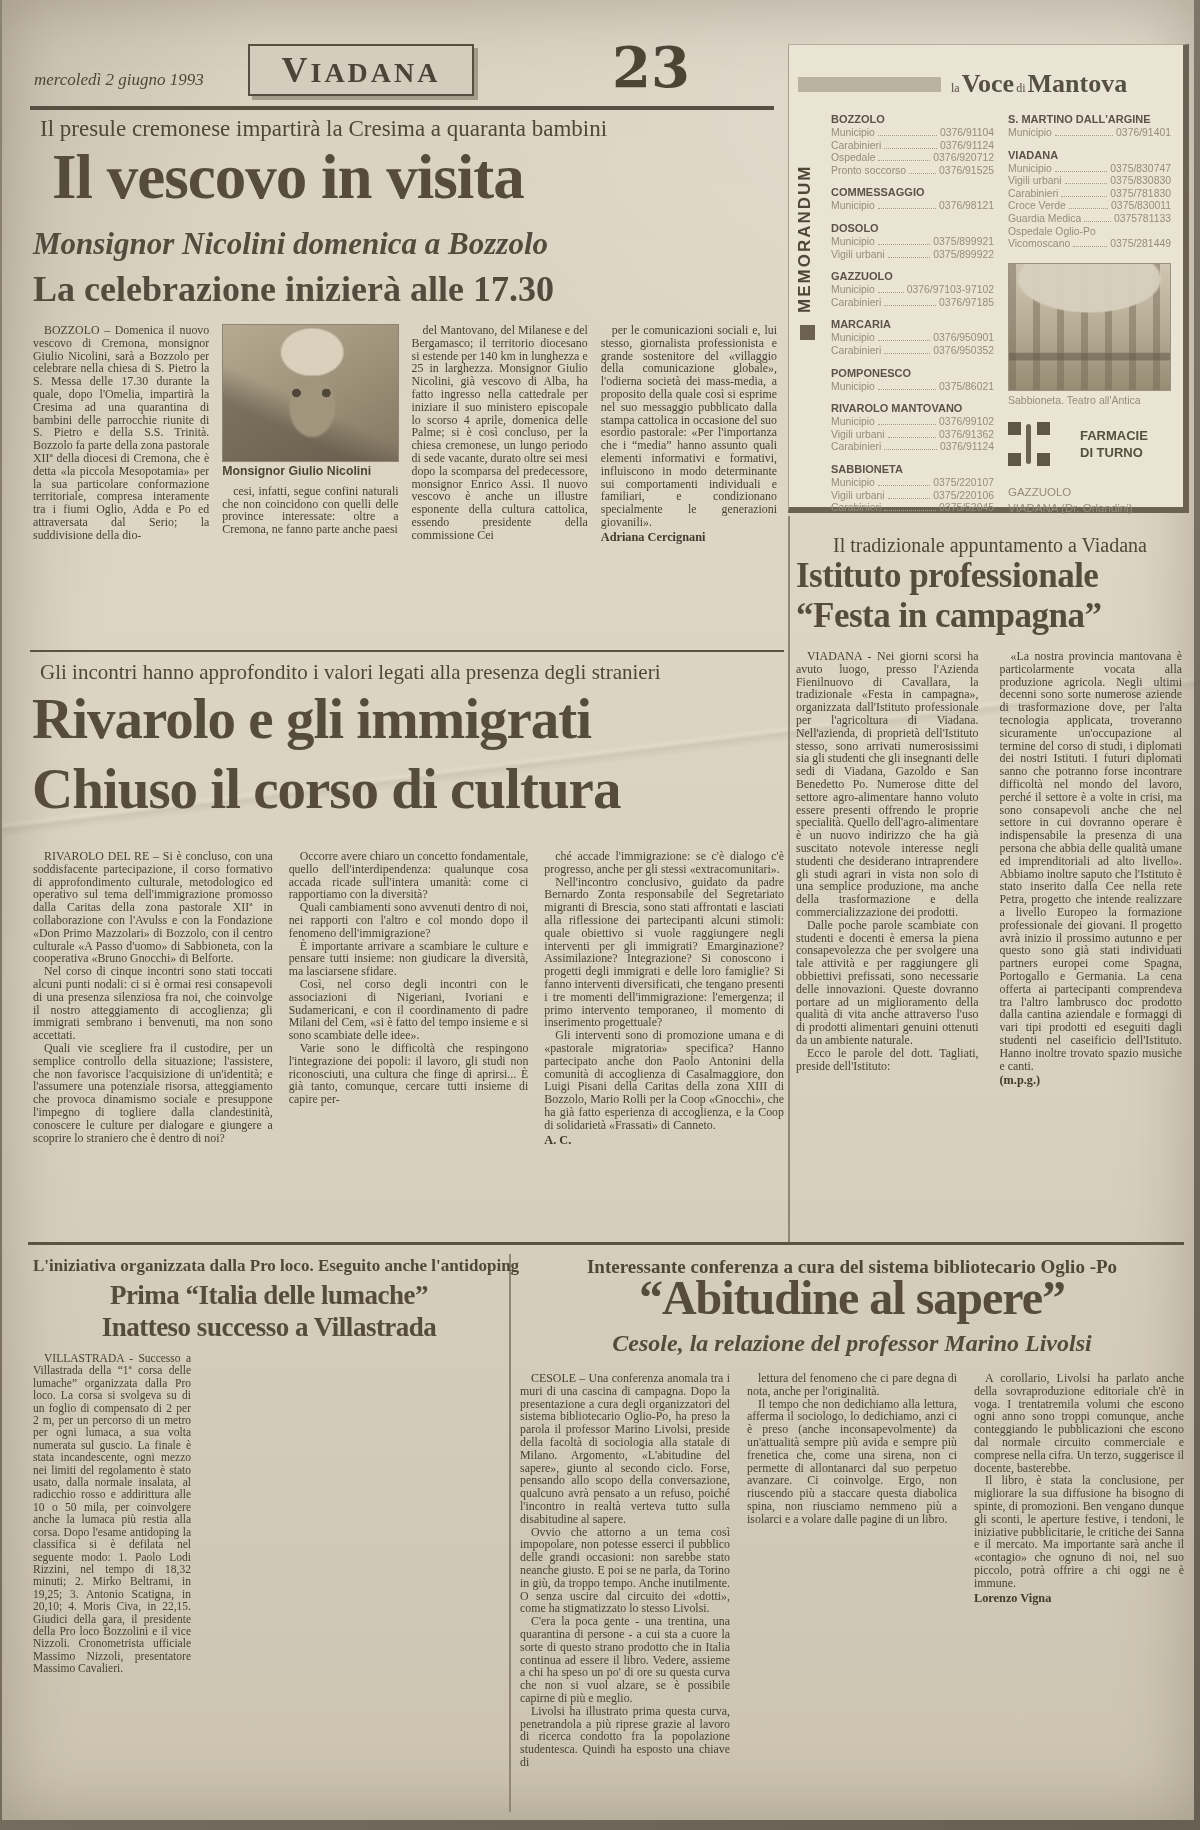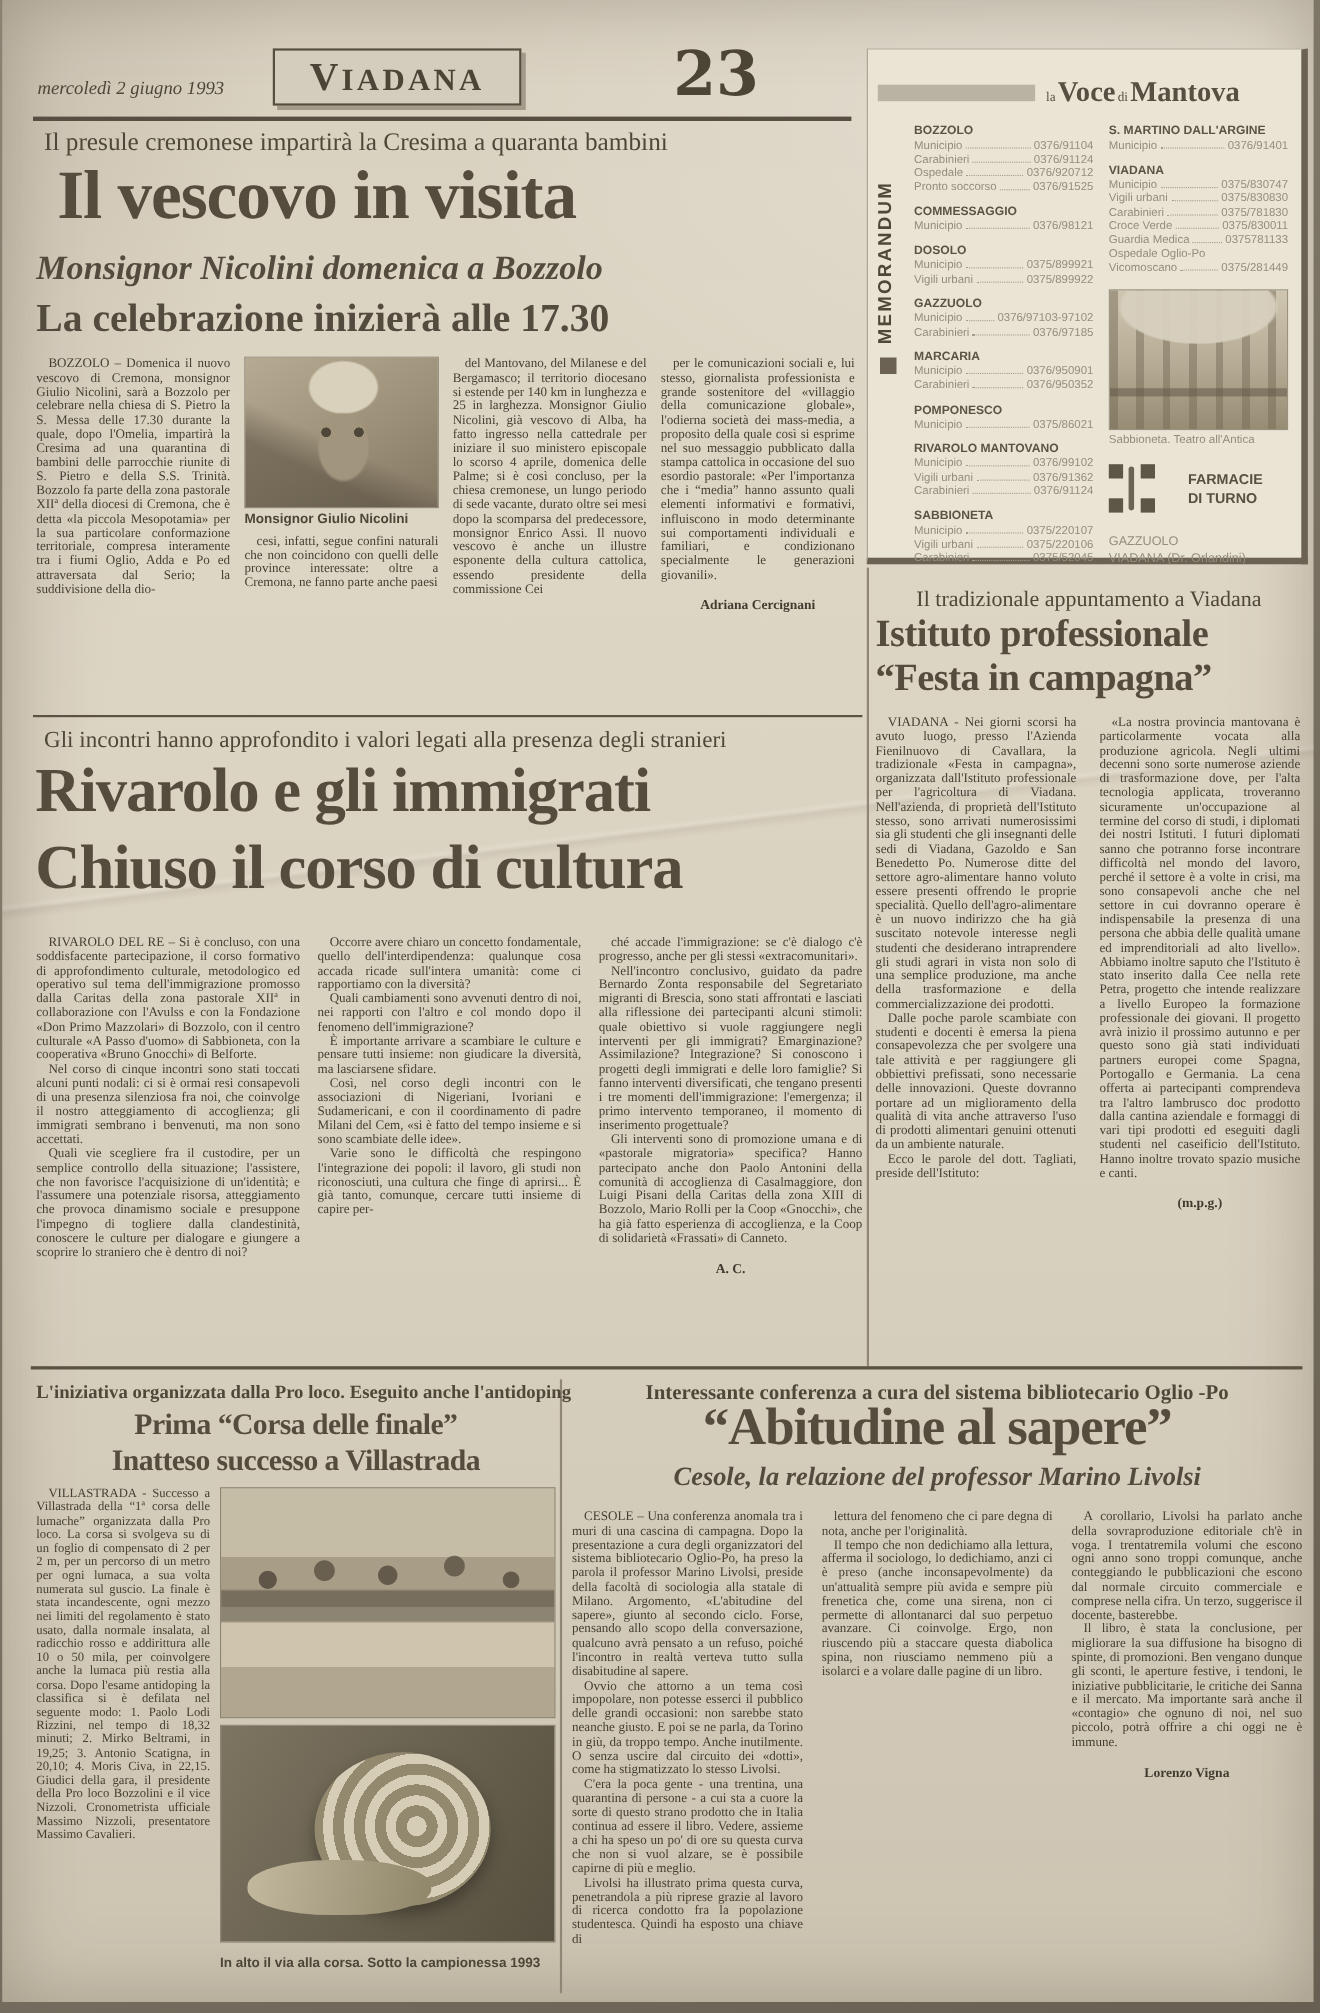--- a/index.html
+++ b/index.html
@@ -61,21 +61,21 @@
   .pharm-icon .rod{position:absolute;left:18px;top:2px;width:5px;height:40px;background:#6b6354;border-radius:3px;}
   .pharm-title{font-family:"Liberation Sans",sans-serif;font-weight:bold;font-size:13px;line-height:17px;color:#55503f;}
   .pharm-towns{margin-top:18px;font-family:"Liberation Sans",sans-serif;font-size:11.5px;line-height:16px;color:#958d7c;}
 
   
   .kicker{font-size:23px;color:#4f4839;white-space:nowrap;}
   .headline{font-weight:bold;color:#554c3d;letter-spacing:-1px;line-height:1;}
   .bodytext{font-size:11.9px;line-height:12.8px;text-align:justify;color:#453f33;}
   .para{margin:0;text-indent:11px;}
   .col{flex:1;min-width:0;overflow:hidden;}
-  .byline{margin:15px 0 0;text-align:center;font-weight:bold;font-size:12.3px;color:#413b2f;}
+  .byline{margin:2px 0 0;text-align:left;font-weight:bold;font-size:12.3px;color:#413b2f;}
   .rule{background:#5a5243;}
   .vrule{background:#8f8675;}
   .photo{position:relative;overflow:hidden;border:1px solid #8d8473;}
   .photo-cap{font-family:"Liberation Sans",sans-serif;font-weight:bold;font-size:12.3px;color:#4c4638;}
 
   
   #a1-kicker{left:40px;top:116px;width:710px;font-size:23px;}
   #a1-h{left:52px;top:146px;width:720px;font-size:63px;}
   #a1-d1{left:33px;top:226px;width:700px;font-size:31px;font-weight:bold;font-style:italic;color:#534b3d;}
   #a1-d2{left:33px;top:268px;width:700px;font-size:36px;font-weight:bold;color:#534b3d;}
@@ -425,36 +425,28 @@
           <p class="para">«La nostra provincia mantovana è particolarmente vocata alla produzione agricola. Negli ultimi decenni sono sorte numerose aziende di trasformazione dove, per l'alta tecnologia applicata, troveranno sicuramente un'occupazione al termine del corso di studi, i diplomati dei nostri Istituti. I futuri diplomati sanno che potranno forse incontrare difficoltà nel mondo del lavoro, perché il settore è a volte in crisi, ma sono consapevoli anche che nel settore in cui dovranno operare è indispensabile la presenza di una persona che abbia delle qualità umane ed imprenditoriali ad alto livello». Abbiamo inoltre saputo che l'Istituto è stato inserito dalla Cee nella rete Petra, progetto che intende realizzare a livello Europeo la formazione professionale dei giovani. Il progetto avrà inizio il prossimo autunno e per questo sono già stati individuati partners europei come Spagna, Portogallo e Germania. La cena offerta ai partecipanti comprendeva tra l'altro lambrusco doc prodotto dalla cantina aziendale e formaggi di vari tipi prodotti ed eseguiti dagli studenti nel caseificio dell'Istituto. Hanno inoltre trovato spazio musiche e canti.</p>
         </div>
       <p class="byline">(m.p.g.)</p>
     </div>
   </div>
 
   <div class="abs rule" id="hrule2"></div>
   <div class="abs vrule" id="vrule2"></div>
 
   <div class="abs kicker" id="a4-kicker">L'iniziativa organizzata dalla Pro loco. Eseguito anche l'antidoping</div>
-  <div class="abs headline" id="a4-h1">Prima “Corsa delle finale”</div>
+  <div class="abs headline" id="a4-h1">Prima “Italia delle lumache”</div>
   <div class="abs headline" id="a4-h2">Inatteso successo a Villastrada</div>
   <div class="abs" id="a4-row">
     <div class="bodytext" id="a4-text">
         <div>
           <p class="para">VILLASTRADA - Successo a Villastrada della “1ª corsa delle lumache” organizzata dalla Pro loco. La corsa si svolgeva su di un foglio di compensato di 2 per 2 m, per un percorso di un metro per ogni lumaca, a sua volta numerata sul guscio. La finale è stata incandescente, ogni mezzo nei limiti del regolamento è stato usato, dalla normale insalata, al radicchio rosso e addirittura alle 10 o 50 mila, per coinvolgere anche la lumaca più restia alla corsa. Dopo l'esame antidoping la classifica si è defilata nel seguente modo: 1. Paolo Lodi Rizzini, nel tempo di 18,32 minuti; 2. Mirko Beltrami, in 19,25; 3. Antonio Scatigna, in 20,10; 4. Moris Civa, in 22,15. Giudici della gara, il presidente della Pro loco Bozzolini e il vice Nizzoli. Cronometrista ufficiale Massimo Nizzoli, presentatore Massimo Cavalieri.</p>
         </div>
       </div>
-    <div id="a4-photos">
-      <div class="a4-p1 photo"></div>
-      <div class="a4-p2 photo">
-        <div class="a4-shell"></div>
-        <div class="a4-body"></div>
-      </div>
-      <div class="photo-cap" id="a4-cap">In alto il via alla corsa. Sotto la campionessa 1993</div>
-    </div>
   </div>
 
   <div class="abs kicker" id="a5-kicker">Interessante conferenza a cura del sistema bibliotecario Oglio -Po</div>
   <div class="abs headline" id="a5-h">“Abitudine al sapere”</div>
   <div class="abs" id="a5-sub">Cesole, la relazione del professor Marino Livolsi</div>
   <div class="abs bodytext" id="a5-body">
     <div class="col">
         <div>
           <p class="para">CESOLE – Una conferenza anomala tra i muri di una cascina di campagna. Dopo la presentazione a cura degli organizzatori del sistema bibliotecario Oglio-Po, ha preso la parola il professor Marino Livolsi, preside della facoltà di sociologia alla statale di Milano. Argomento, «L'abitudine del sapere», giunto al secondo ciclo. Forse, pensando allo scopo della conversazione, qualcuno avrà pensato a un refuso, poiché l'incontro in realtà verteva tutto sulla disabitudine al sapere.</p>
           <p class="para">Ovvio che attorno a un tema così impopolare, non potesse esserci il pubblico delle grandi occasioni: non sarebbe stato neanche giusto. E poi se ne parla, da Torino in giù, da troppo tempo. Anche inutilmente. O senza uscire dal circuito dei «dotti», come ha stigmatizzato lo stesso Livolsi.</p>

